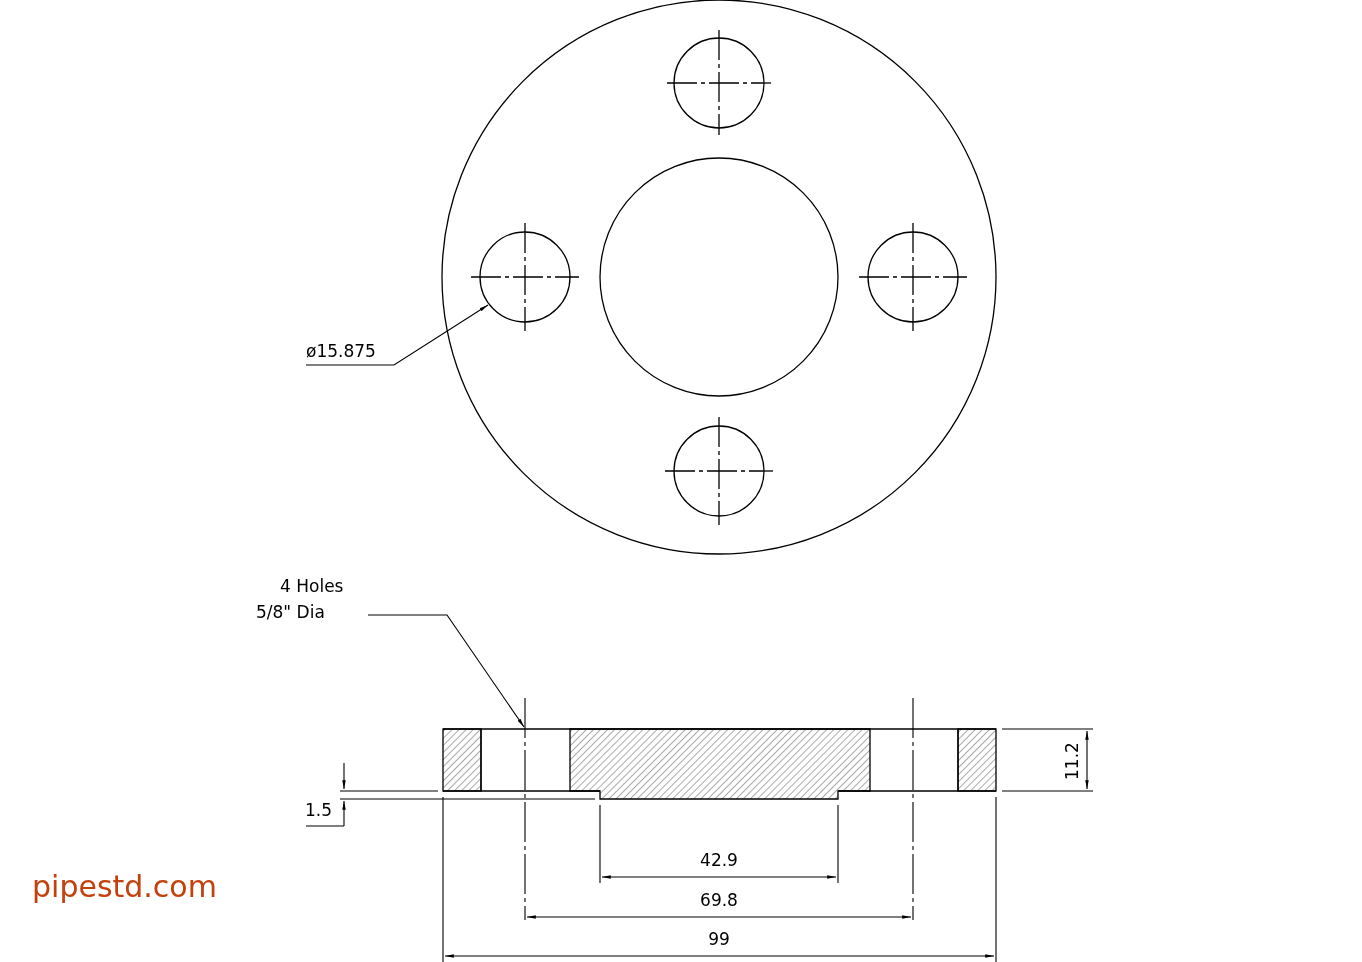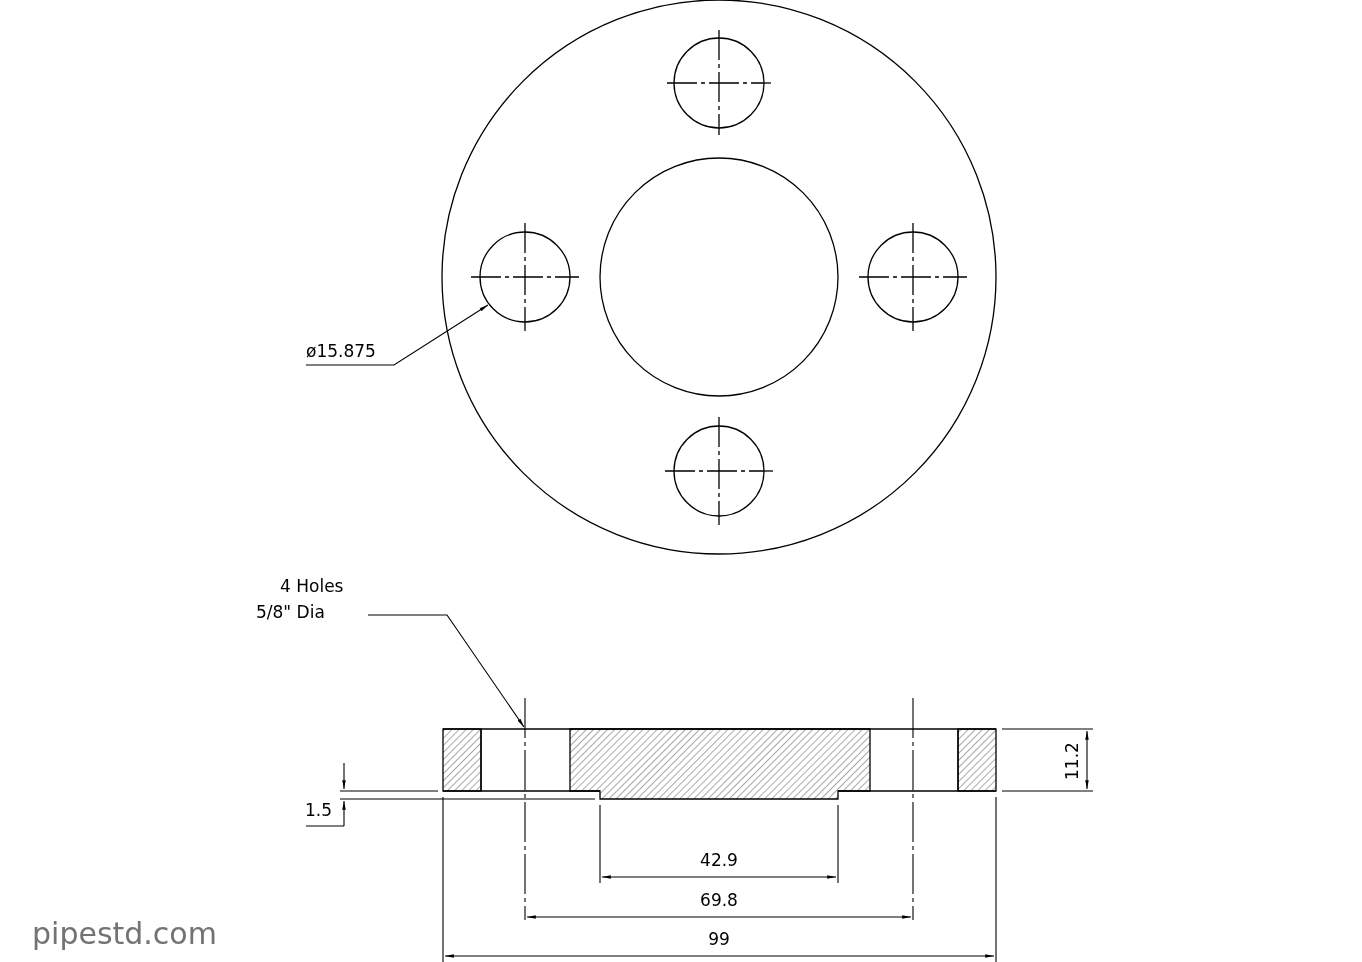--- a/index.html
+++ b/index.html
@@ -1,21 +1,21 @@
 <!DOCTYPE html>
 <html><head>
 <meta charset="utf-8">
 <style>
   html, body { margin: 0; padding: 0; background: #ffffff; }
   body { width: 1362px; height: 962px; position: relative; overflow: hidden; }
   #drawing { position: absolute; left: 0; top: 0; }
   .cad-text { font-family: "DejaVu Sans", sans-serif; font-size: 17px; fill: #000; }
   .watermark {
-    position: absolute; left: 32px; top: 916px;
-    font-family: "DejaVu Sans", sans-serif; font-size: 30px; color: #737373;
+    position: absolute; left: 32px; top: 869px;
+    font-family: "DejaVu Sans", sans-serif; font-size: 30px; color: #c2410c;
     letter-spacing: 0px;
   }
 </style>
 </head>
 <body>
 
 <svg id="drawing" width="1362" height="962" viewBox="0 0 1362 962" xmlns="http://www.w3.org/2000/svg">
   <defs>
     <pattern id="hatch" patternUnits="userSpaceOnUse" width="5" height="5" patternTransform="rotate(45)">
       <line x1="0" y1="0" x2="0" y2="5" stroke="#555" stroke-width="1"></line>

